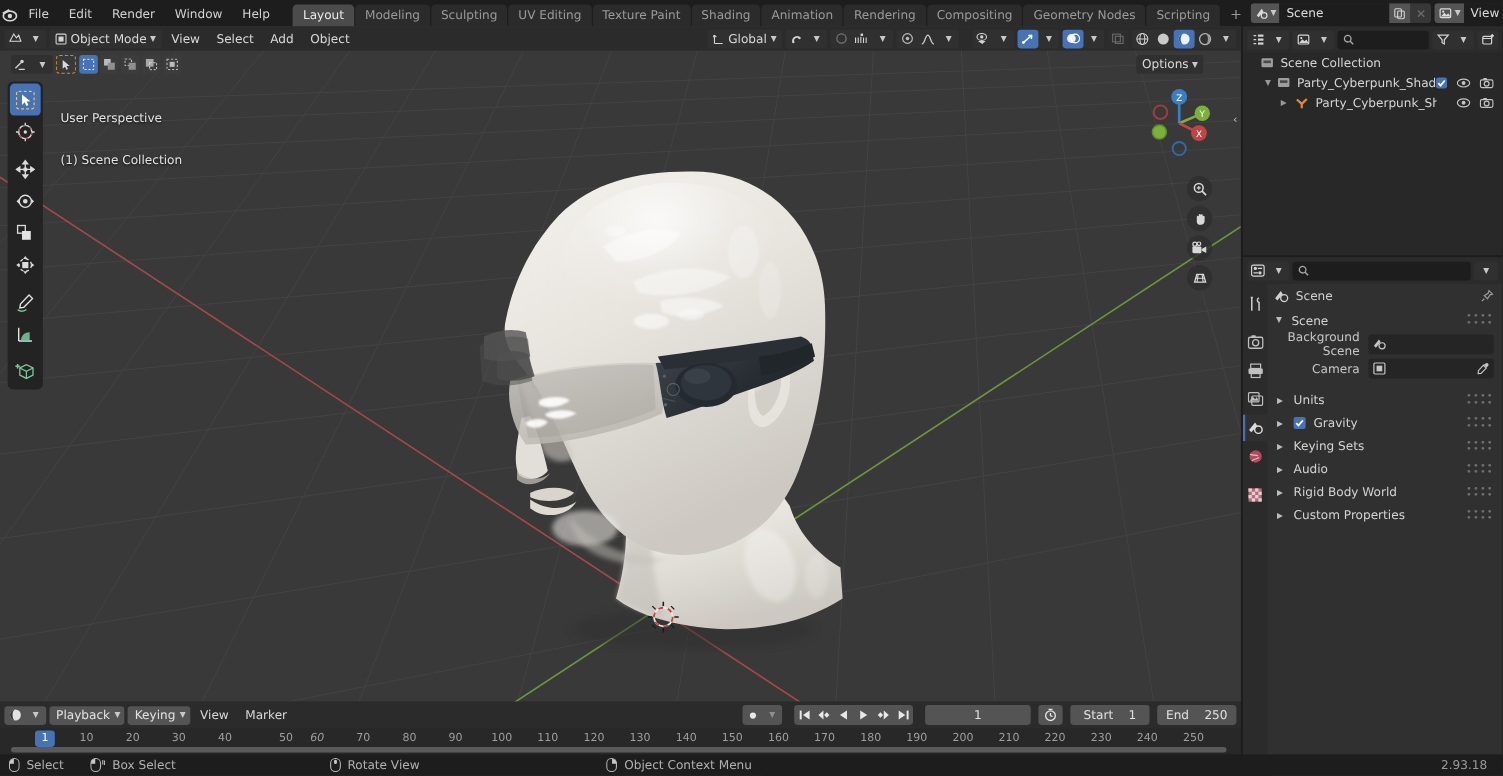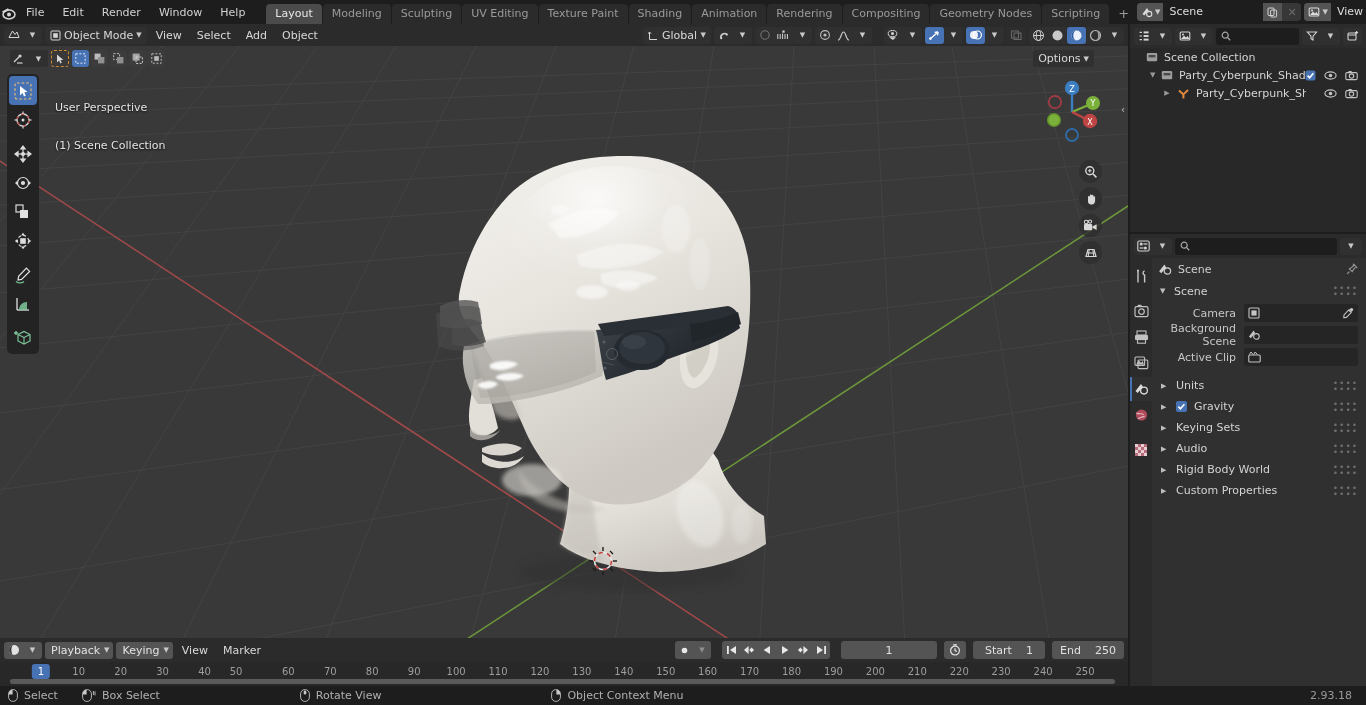--- a/index.html
+++ b/index.html
@@ -1008,57 +1008,47 @@
           </span>
         </div>
 
         <div class="panel-head">
           <span class="tri">▼</span>
           <span>Scene</span>
           <span class="dots">••••<br>••••</span>
         </div>
 
         <div class="prop-row">
+          <div class="prop-label">Background Scene</div>
+          <div class="prop-field">
+            <svg width="12" height="12" viewBox="0 0 12 12">
+                <path d="M1 7.4 L5.6 1.6 L7.2 4 L2.8 9.2 Z" fill="#c4c4c4"></path>
+                <circle cx="8.4" cy="7.4" r="2.8" fill="none" stroke="#c4c4c4" stroke-width="1.1"></circle>
+              </svg>
+            <span></span>
+          </div>
+        </div>
+
+        <div class="prop-row">
           <div class="prop-label">Camera</div>
           <div class="prop-field">
             <svg width="12" height="12" viewBox="0 0 12 12">
                 <rect x="1" y="1" width="10" height="10" rx="1" fill="none" stroke="#c4c4c4" stroke-width="1.1"></rect>
                 <rect x="3.4" y="3.4" width="5.2" height="5.2" fill="#c4c4c4"></rect>
               </svg>
             <span></span>
             <span style="margin-left:auto">
               <svg width="12" height="12" viewBox="0 0 12 12">
                   <path d="M8.8 1.2 a1.6 1.6 0 0 1 2.2 2.2 L9.4 5 L7 2.6 Z" fill="#c4c4c4"></path>
                   <path d="M6.6 3 L9.2 5.6 L4.4 10.4 L1.8 10.6 L2 8 Z" fill="none" stroke="#c4c4c4" stroke-width="1.1"></path>
                 </svg>
             </span>
           </div>
         </div>
 
-        <div class="prop-row">
-          <div class="prop-label">Background Scene</div>
-          <div class="prop-field">
-            <svg width="12" height="12" viewBox="0 0 12 12">
-                <path d="M1 7.4 L5.6 1.6 L7.2 4 L2.8 9.2 Z" fill="#c4c4c4"></path>
-                <circle cx="8.4" cy="7.4" r="2.8" fill="none" stroke="#c4c4c4" stroke-width="1.1"></circle>
-              </svg>
-            <span></span>
-          </div>
-        </div>
-
-        <div class="prop-row">
-          <div class="prop-label">Active Clip</div>
-          <div class="prop-field">
-            <svg width="13" height="12" viewBox="0 0 13 12">
-                <rect x="0.8" y="4" width="11.4" height="7" rx="1" fill="none" stroke="#c4c4c4" stroke-width="1.1"></rect>
-                <path d="M1.4 3.6 L3 1 L5.2 3.6 M5.6 3.6 L7.2 1 L9.4 3.6" fill="none" stroke="#c4c4c4" stroke-width="1"></path>
-              </svg>
-            <span></span>
-          </div>
-        </div>
 
         <div style="height:7px"></div>
 
         <div class="panel-item">
           <span class="tri">▶</span>
           <span>Units</span>
           <span class="dots">••••<br>••••</span>
         </div>
         <div class="panel-item">
           <span class="tri">▶</span>
@@ -1186,22 +1176,22 @@
         <span>End</span>
         <span>250</span>
       </div>
     </div>
 
     <div id="tl-ruler">
         <div class="tick" style="left: 78.7349px;">10</div>
         <div class="tick" style="left: 120.663px;">20</div>
         <div class="tick" style="left: 162.59px;">30</div>
         <div class="tick" style="left: 204.518px;">40</div>
-        <div class="tick" style="left: 236px;">50</div>
-        <div class="tick" style="left: 288.373px;">60</div>
+        <div class="tick" style="left: 260px;">50</div>
+        <div class="tick" style="left: 288.373px; font-style: italic;">60</div>
         <div class="tick" style="left: 330.301px;">70</div>
         <div class="tick" style="left: 372.229px;">80</div>
         <div class="tick" style="left: 414.157px;">90</div>
         <div class="tick" style="left: 456.084px;">100</div>
         <div class="tick" style="left: 498.012px;">110</div>
         <div class="tick" style="left: 539.94px;">120</div>
         <div class="tick" style="left: 581.867px;">130</div>
         <div class="tick" style="left: 623.795px;">140</div>
         <div class="tick" style="left: 665.723px;">150</div>
         <div class="tick" style="left: 707.651px;">160</div>

